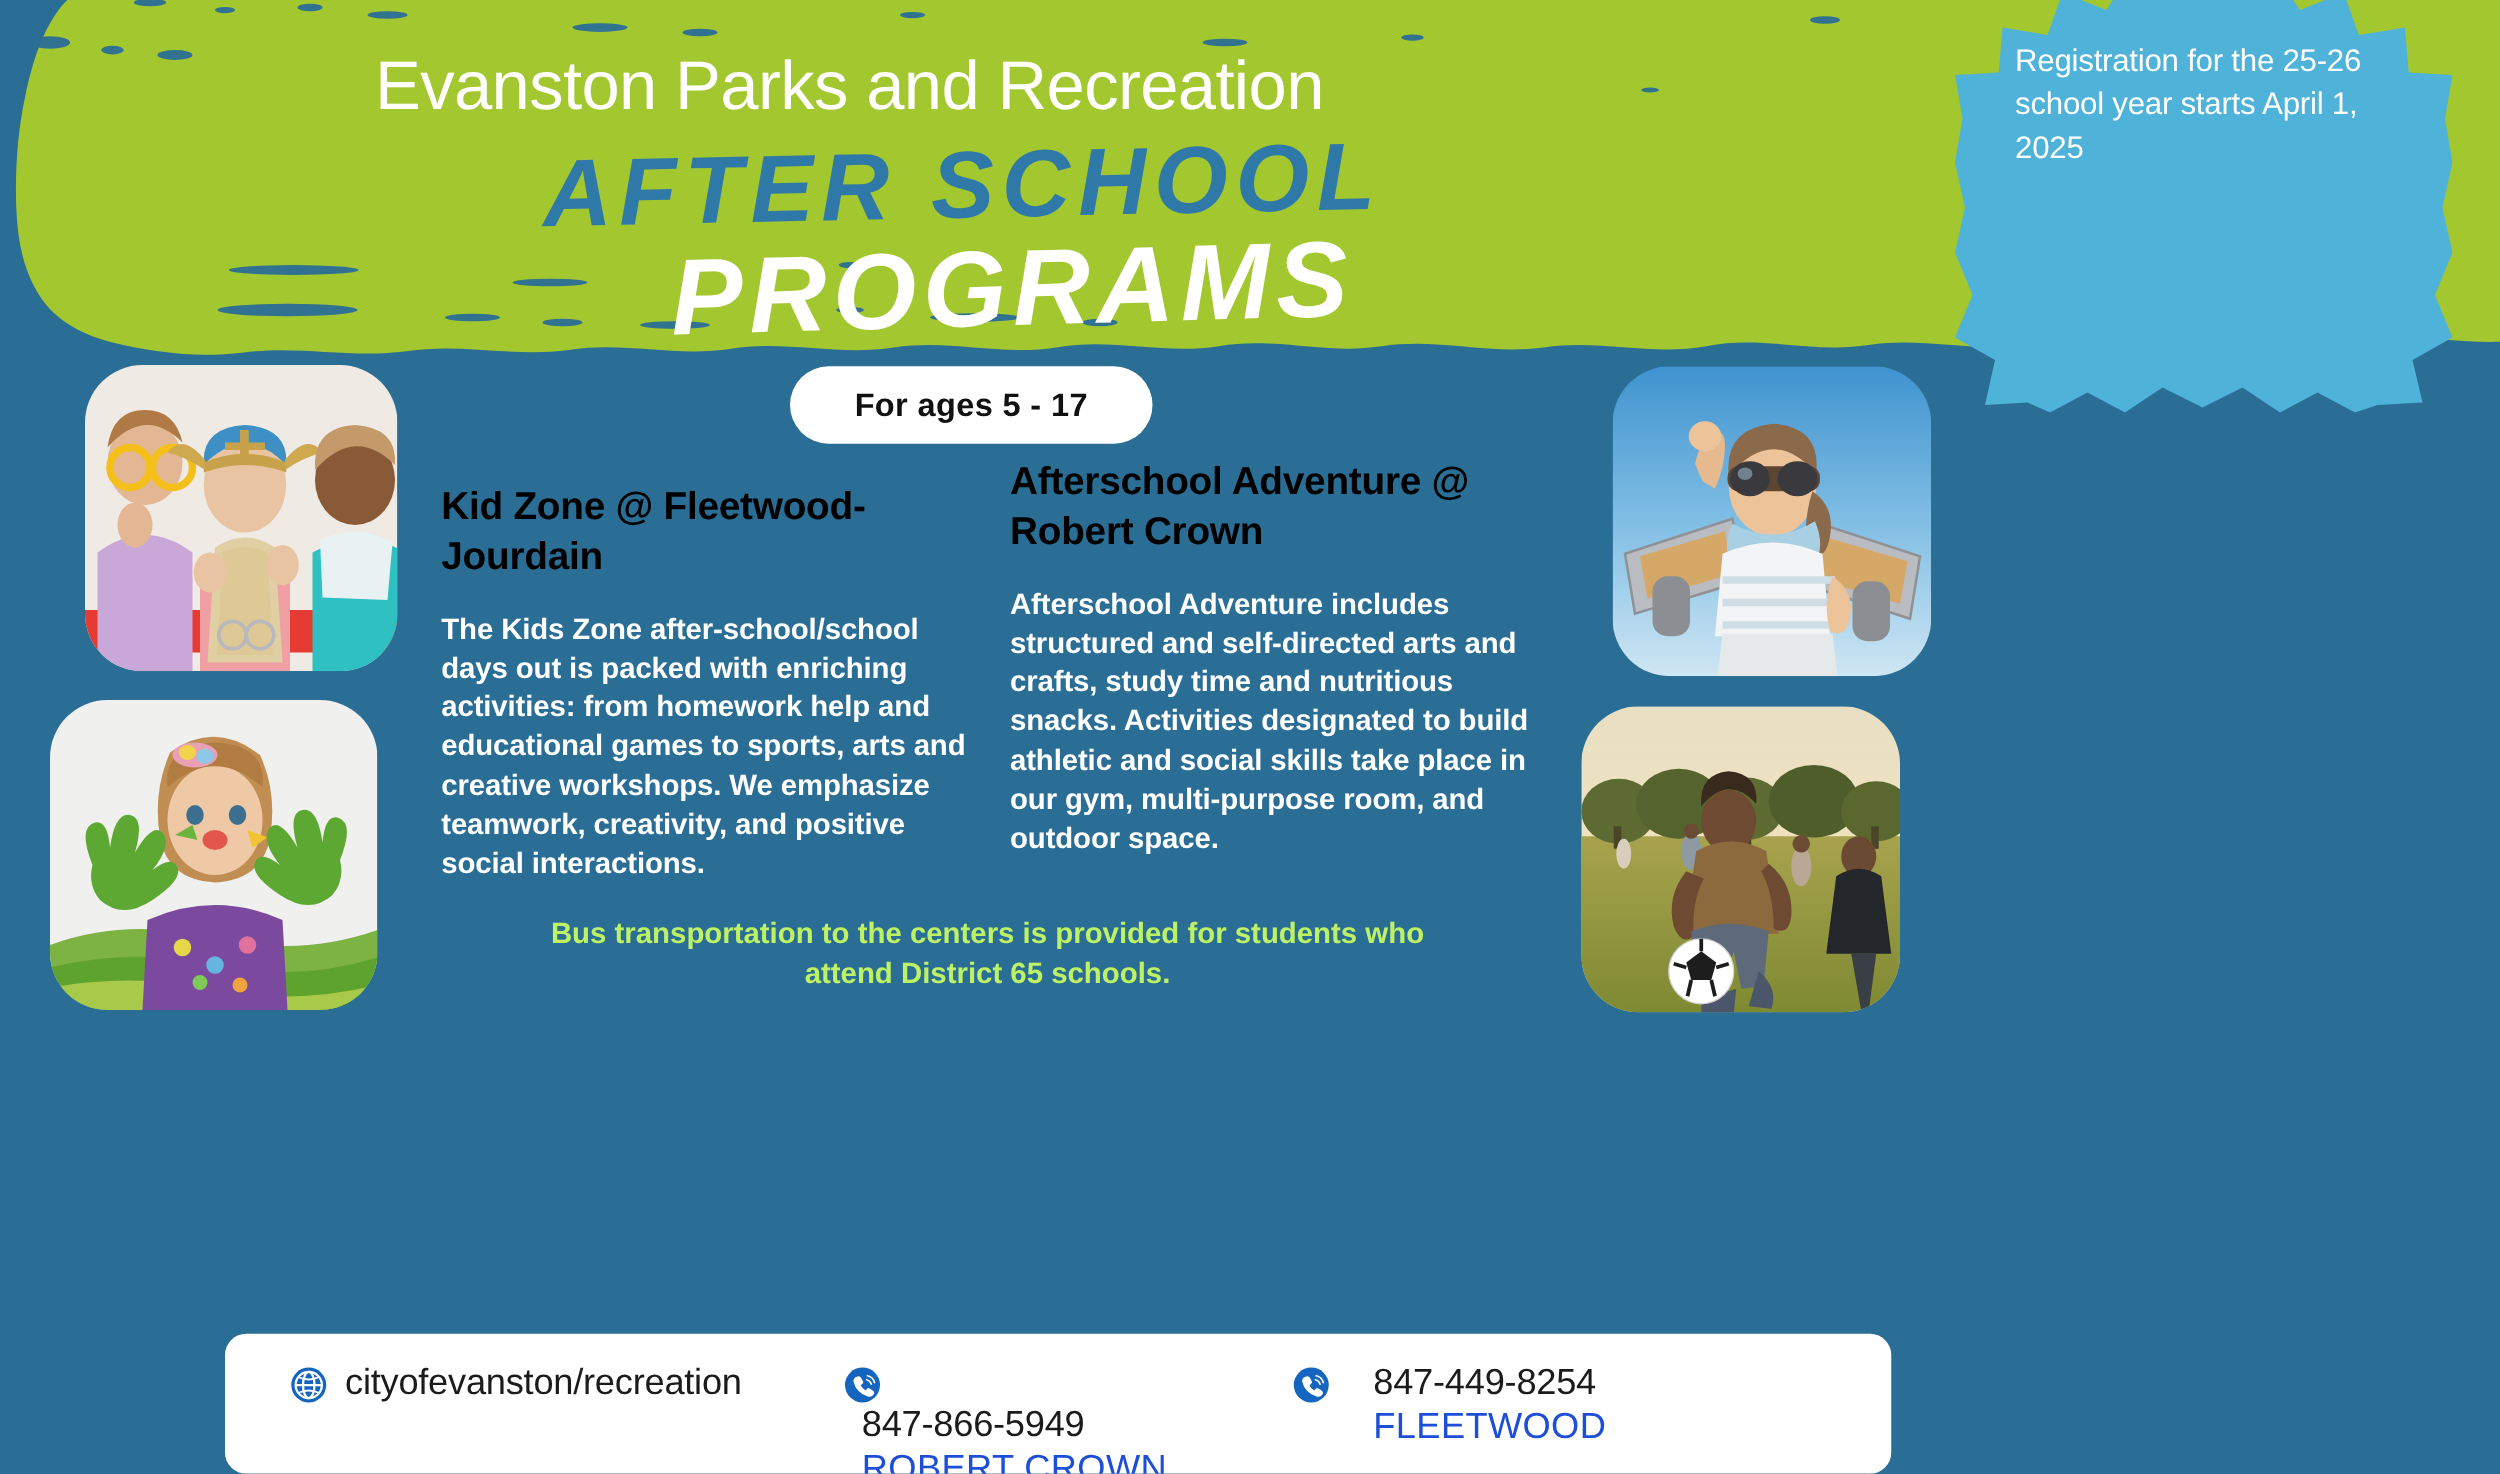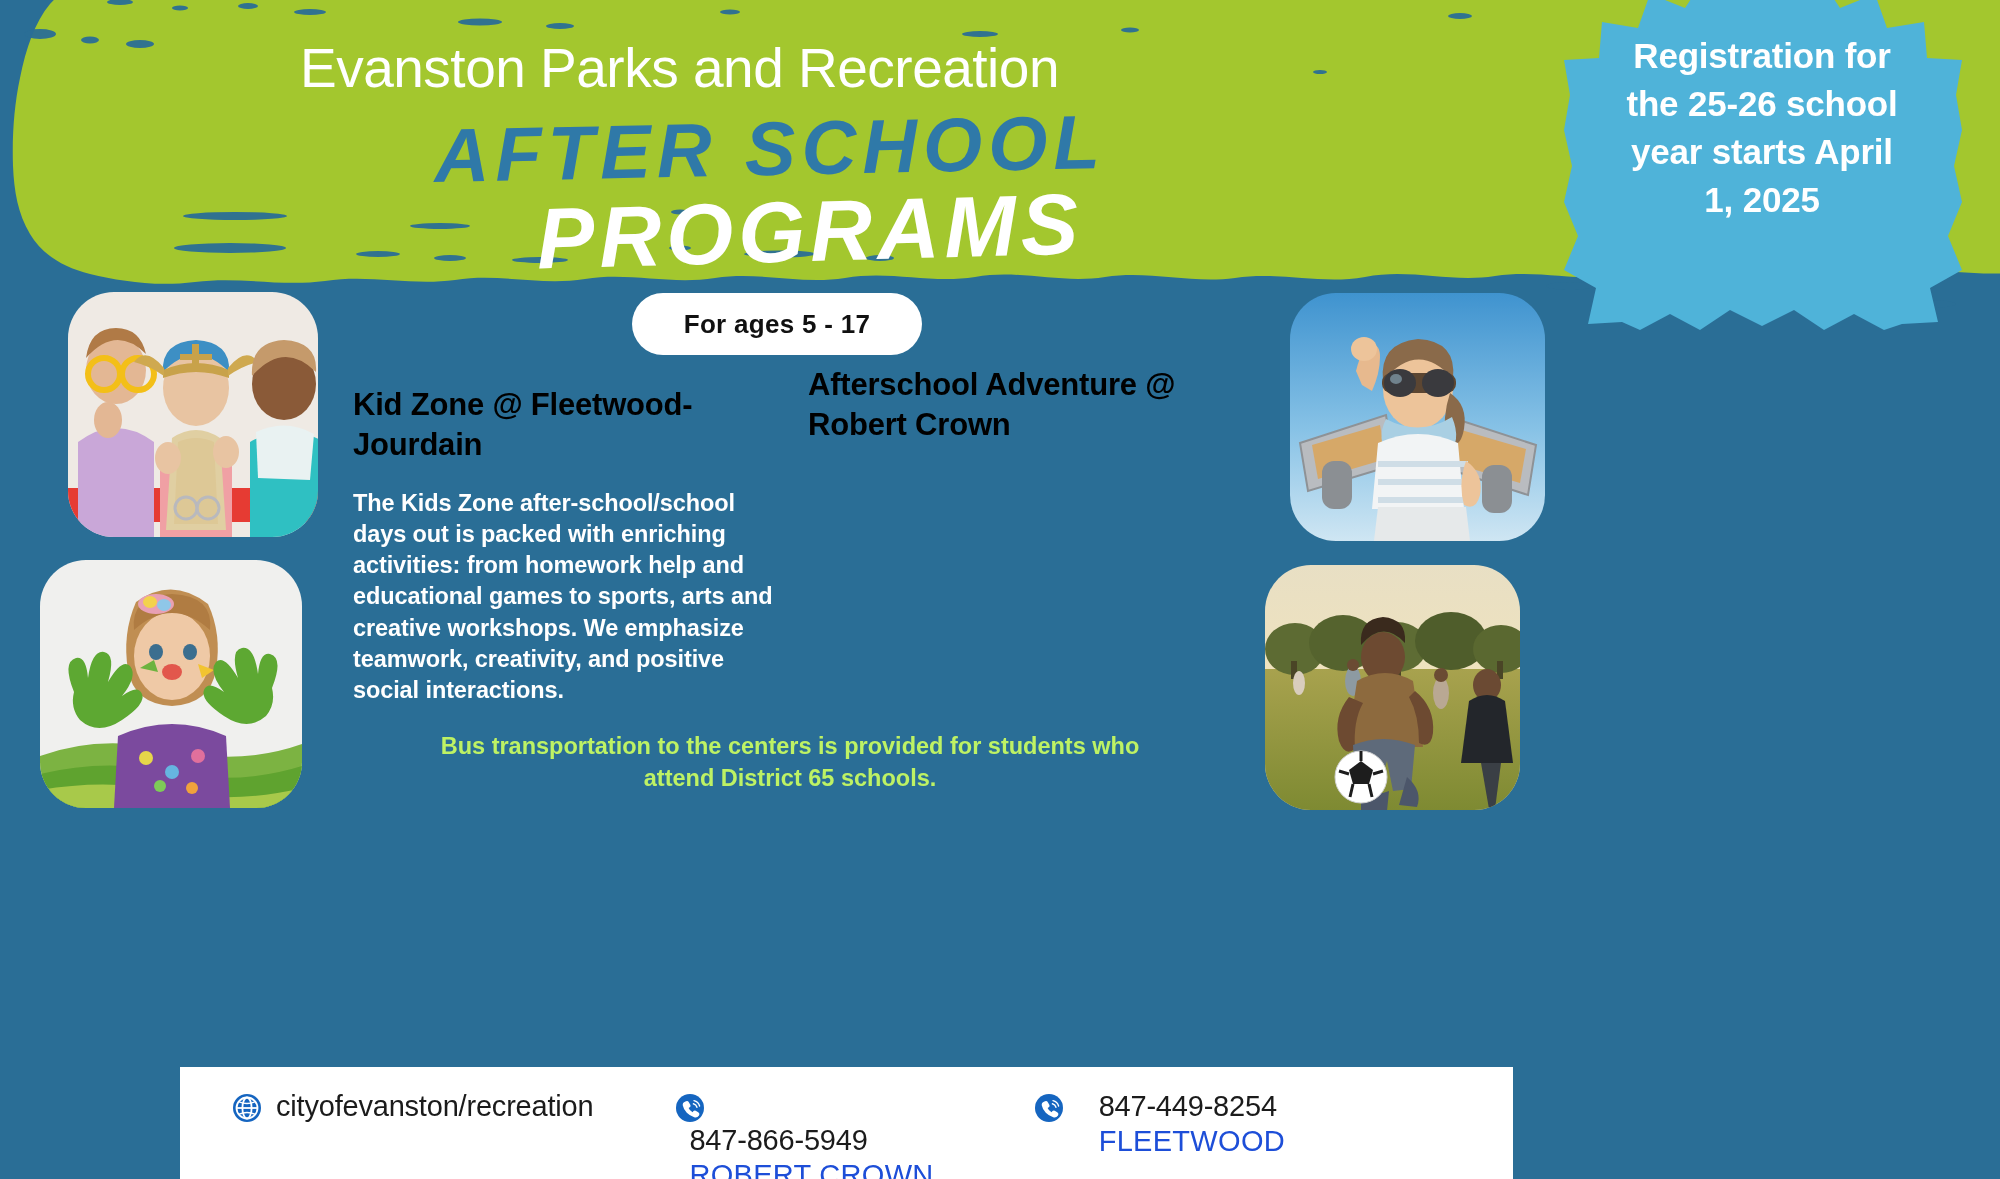--- a/index.html
+++ b/index.html
@@ -24,24 +24,23 @@
     position: absolute;
     left: 1562px; top: -30px;
     width: 400px; height: 360px;
     z-index: 4;
   }
   .badge svg { position: absolute; inset: 0; width: 100%; height: 100%; }
   .badge-text {
     position: absolute;
     left: 50px; top: 62px;
     width: 300px;
-    text-align: center;
     color: #ffffff;
-    font-size: 35px;
-    font-weight: bold;
+    font-size: 25px;
+    font-weight: normal;
     line-height: 1.37;
     letter-spacing: -0.2px;
   }
 
   
   .title-main {
     position: absolute;
     left: 300px; top: 36px;
     width: 940px;
     color: #ffffff;
@@ -145,20 +144,21 @@
   
   .footer {
     position: absolute;
     left: 180px; top: 1067px;
     width: 1333px; height: 112px;
     background: #ffffff;
     z-index: 7;
     display: flex;
     align-items: flex-start;
     padding-top: 22px;
+    border-radius: 17px;
   }
   .f-item { display: flex; align-items: flex-start; }
   .f-icon { width: 30px; height: 30px; flex: 0 0 30px; margin-top: 4px; }
   .f-icon svg { display: block; width: 30px; height: 30px; }
   .f-text { margin-left: 14px; color: #1b1b1b; font-size: 29px; font-weight: 400; line-height: 1.22; letter-spacing: -0.2px; }
   .f-sub  { display: block; color: #1d4ed8; font-size: 29px; font-weight: 400; letter-spacing: 0.3px; }
 
   #footer-web   { margin-left: 52px; }
   #footer-crown { margin-left: 82px; flex-direction: column; }
   #footer-fleet { margin-left: 100px; gap: 21px; }
@@ -395,20 +395,21 @@
   </svg>
 </div>
 
 <div class="col col-left">
   <h2>Kid Zone @ Fleetwood-Jourdain</h2>
   <p>The Kids Zone after-school/school days out is packed with enriching activities: from homework help and educational games to sports, arts and creative workshops. We emphasize teamwork, creativity, and positive social interactions.</p>
 </div>
 
 <div class="col col-right">
   <h2>Afterschool Adventure @ Robert Crown</h2>
+  <p>Afterschool Adventure includes structured and self-directed arts and crafts, study time and nutritious snacks. Activities designated to build athletic and social skills take place in our gym, multi-purpose room, and outdoor space.</p>
 </div>
 
 <div class="bus-note">Bus transportation to the centers is provided for students who attend District 65 schools.</div>
 
 <div class="footer">
 
   <div class="f-item" id="footer-web">
     <span class="f-icon">
       <svg viewBox="0 0 30 30">
         <circle cx="15" cy="15" r="14" fill="#1565c0"></circle>

